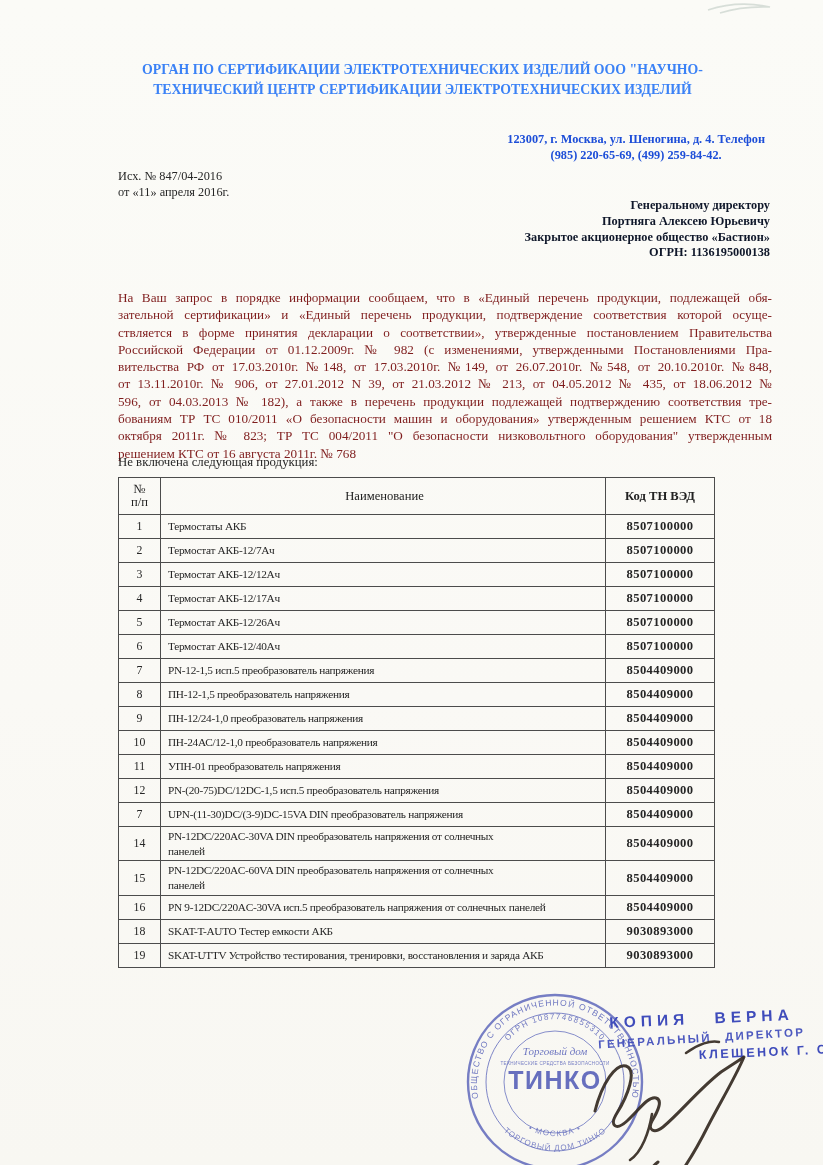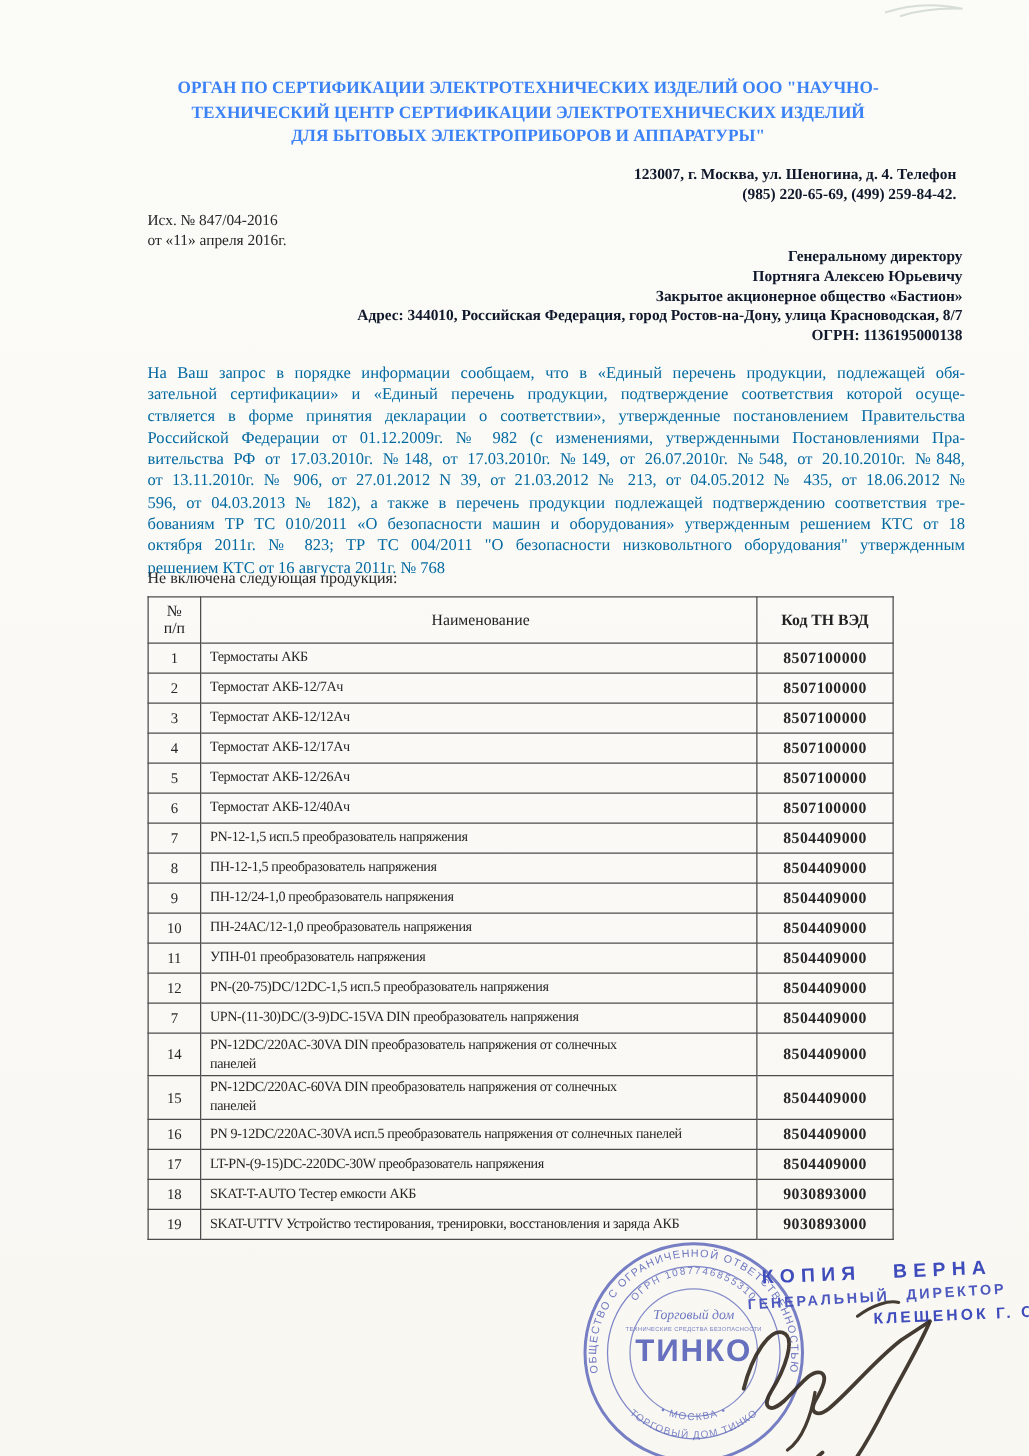--- a/index.html
+++ b/index.html
@@ -5,25 +5,25 @@
   html,body{margin:0;padding:0;}
   body{
     width:823px;height:1165px;overflow:hidden;position:relative;
     background:linear-gradient(180deg,#fbfbf7 0%,#faf9f5 60%,#f8f7f2 100%);
     font-family:"Liberation Serif","DejaVu Serif",serif;
     color:#262626;
   }
   .abs{position:absolute;}
   
   .org-title{left:90px;top:60px;width:665px;text-align:center;font-weight:bold;font-size:13.8px;line-height:19.5px;color:#3b82f6;}
-  .addr{right:58px;top:131px;text-align:right;font-weight:bold;font-size:12.3px;line-height:16px;color:#0f172a;}
+  .addr{right:58px;top:131px;text-align:center;font-weight:bold;font-size:12.3px;line-height:16px;color:#1d4ed8;}
   .ref-block{left:118px;top:168px;font-size:12.3px;line-height:16px;}
   .recipient{right:53px;top:198px;text-align:right;font-weight:bold;font-size:12.3px;line-height:15.8px;color:#0f172a;}
   
-  .body-text{left:118px;top:289px;width:654px;font-size:13.2px;line-height:17.3px;color:#0369a1;}
+  .body-text{left:118px;top:289px;width:654px;font-size:13.2px;line-height:17.3px;color:#7f1d1d;}
   .body-text .jline{text-align:justify;text-align-last:justify;white-space:normal;}
   .body-text div:last-of-type{text-align-last:left;}
   .table-intro{left:118px;top:455px;font-size:12.8px;}
   
   .tbl-wrap{left:118px;top:477px;}
   table{border-collapse:collapse;table-layout:fixed;width:574px;}
   th,td{border:1px solid #4c4c4c;vertical-align:middle;padding:2px 4px;}
   th{font-weight:normal;font-size:12.6px;height:32px;color:#222;}
   .c-num{width:33px;text-align:center;}
   .c-name{width:433px;text-align:left;padding-left:7px;margin-left:23px;}
@@ -47,42 +47,40 @@
 </head>
 <body>
 
 <svg class="abs pen-mark" width="120" height="26">
   <path d="M 18 10 q 30 -10 62 -3 q -28 -1 -50 6" fill="none" stroke="#b9c6bf" stroke-width="1.6" opacity="0.55"></path>
 </svg>
 
 <div class="abs org-title">
   <div>ОРГАН ПО СЕРТИФИКАЦИИ ЭЛЕКТРОТЕХНИЧЕСКИХ ИЗДЕЛИЙ ООО "НАУЧНО-</div>
   <div>ТЕХНИЧЕСКИЙ ЦЕНТР СЕРТИФИКАЦИИ ЭЛЕКТРОТЕХНИЧЕСКИХ ИЗДЕЛИЙ</div>
-  <div>ДЛЯ БЫТОВЫХ ЭЛЕКТРОПРИБОРОВ И АППАРАТУРЫ"</div>
 </div>
 
 <div class="abs addr">
   <div>123007, г. Москва, ул. Шеногина, д. 4. Телефон</div>
   <div>(985) 220-65-69, (499) 259-84-42.</div>
 </div>
 
 <div class="abs ref-block">
   <div>Исх. № 847/04-2016</div>
   <div>от «11» апреля 2016г.</div>
 </div>
 
 <div class="abs recipient">
 
     <div>Генеральному директору</div>
 
     <div>Портняга Алексею Юрьевичу</div>
 
     <div>Закрытое акционерное общество «Бастион»</div>
 
-    <div>Адрес: 344010, Российская Федерация, город Ростов-на-Дону, улица Красноводская, 8/7</div>
 
     <div>ОГРН: 1136195000138</div>
 
 </div>
 
 <div class="abs body-text">
 
     <div class="jline">На Ваш запрос в порядке информации сообщаем, что в «Единый перечень продукции, подлежащей обя-</div>
 
     <div class="jline">зательной сертификации» и «Единый перечень продукции, подтверждение соответствия которой осуще-</div>
@@ -212,25 +210,20 @@
 панелей</td>
           <td class="c-code">8504409000</td>
         </tr>
 
         <tr>
           <td class="c-num">16</td>
           <td class="c-name">PN 9-12DC/220AC-30VA исп.5 преобразователь напряжения от солнечных панелей</td>
           <td class="c-code">8504409000</td>
         </tr>
 
-        <tr>
-          <td class="c-num">17</td>
-          <td class="c-name">LT-PN-(9-15)DC-220DC-30W преобразователь напряжения</td>
-          <td class="c-code">8504409000</td>
-        </tr>
 
         <tr>
           <td class="c-num">18</td>
           <td class="c-name">SKAT-T-AUTO Тестер емкости АКБ</td>
           <td class="c-code">9030893000</td>
         </tr>
 
         <tr>
           <td class="c-num">19</td>
           <td class="c-name">SKAT-UTTV Устройство тестирования, тренировки, восстановления и заряда АКБ</td>

